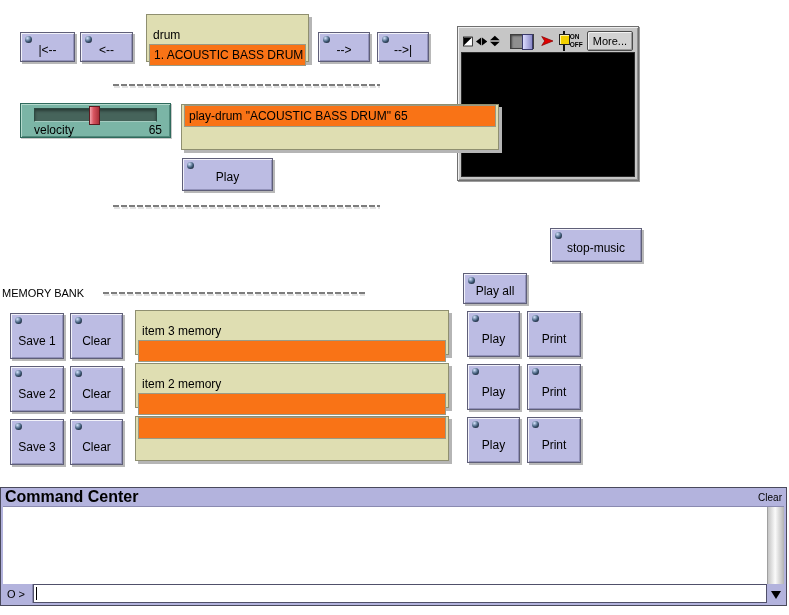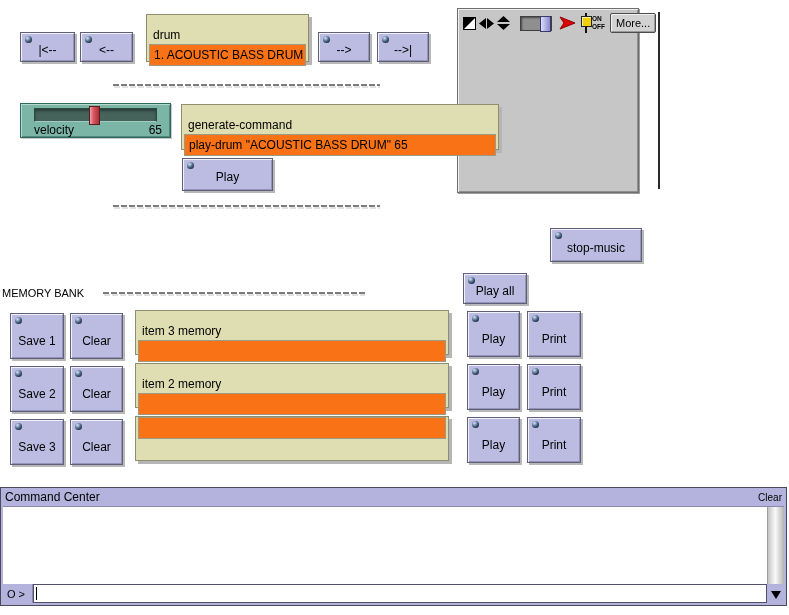--- a/index.html
+++ b/index.html
@@ -52,24 +52,24 @@
     box-shadow:inset 0 2px 3px rgba(0,0,0,.4);
   }
   .vhandle{
     position:absolute;top:-3px;width:9px;height:17px;
     background:linear-gradient(90deg,#f2a3ab 0,#d85560 40%,#a93039 100%);
     border:1px solid #5e1a20;cursor:pointer;
   }
   .vlabels{display:flex;justify-content:space-between;font-size:12px;margin:1px 8px 0 13px;}
   
   .mpanel{
-    position:absolute;left:457px;top:8px;width:182px;height:185px;
+    position:absolute;left:457px;top:26px;width:182px;height:155px;
     background:#c6c6c6;border:1px solid #6f6f6f;box-sizing:border-box;padding:3px;
     box-shadow:inset 1px 1px 0 #efefef,inset -1px -1px 0 #8f8f8f,1px 1px 0 #9c9c9c;
-    display:flex;
+    display:flex;flex-direction:column;
   }
   .mtoolbar{height:22px;display:flex;align-items:center;padding:0 2px;flex:0 0 auto;}
   .mcanvas{flex:1;background:#000;border:1px solid #2a2a2a;}
   .ticon{display:block;cursor:pointer;}
   .mini-slider{
     width:30px;height:13px;background:#8f8f8f;border:1px solid #3f3f3f;
     position:relative;margin-left:10px;cursor:pointer;
     box-shadow:inset 1px 1px 2px rgba(0,0,0,.5);
   }
   .mini-slider .handle{
@@ -89,21 +89,21 @@
     font-size:11px;display:flex;align-items:center;cursor:pointer;
   }
   
   .mb-heading{position:absolute;left:2px;top:287px;font-size:11px;}
   
   .cc{
     position:absolute;left:0;top:487px;width:787px;height:119px;
     background:#b3b3dd;border:1px solid #4a4a5c;box-sizing:border-box;
   }
   .cc-header{height:18px;display:flex;align-items:center;justify-content:space-between;padding:0 4px;}
-  .cc-title{font-size:12px;font-weight:normal;}
+  .cc-title{font-size:16px;font-weight:bold;}
   .cc-clear{font-size:10px;cursor:pointer;}
   .cc-body{position:absolute;left:2px;right:2px;top:18px;height:77px;background:#fff;border-top:1px solid #8a8ab0;display:flex;}
   .cc-text{flex:1;}
   .cc-scroll{width:16px;background:linear-gradient(90deg,#c4c4c4 0,#fafafa 45%,#b4b4b4 100%);border-left:1px solid #a0a0a0;cursor:pointer;}
   .cc-input-row{position:absolute;left:2px;right:2px;top:96px;height:19px;display:flex;align-items:stretch;}
   .cc-prompt{width:30px;font-size:11px;display:flex;align-items:center;padding-left:4px;box-sizing:border-box;border-right:1px solid #8a8ab0;}
   .cc-input{flex:1;background:#fff;border:1px solid #50506a;position:relative;}
   .caret{position:absolute;left:2px;top:2px;bottom:2px;width:1px;background:#000;}
   .cc-dd{width:17px;display:flex;align-items:center;justify-content:center;cursor:pointer;}
   .cc-dd .tri{width:0;height:0;border:5px solid transparent;border-top:8px solid #000;margin-top:8px;}
@@ -140,21 +140,20 @@
   <div class="vtrack">
     <div class="vhandle" style="left: 45%;"></div>
   </div>
   <div class="vlabels">
     <span>velocity</span>
     <span>65</span>
   </div>
 </div>
 
 <div class="box" style="left:181px;top:104px;width:318px;height:46px;z-index:5;">
-  <div class="title">generate-command</div>
   <div class="field">play-drum "ACOUSTIC BASS DRUM" 65</div>
 </div>
 
 <div class="btn" style="left:182px;top:158px;width:91px;height:33px;">
   <span class="dot"></span>
   <span>Play</span>
 </div>
 
 <div class="dashes" style="left:113px;top:205px;width:267px;"></div>
 

